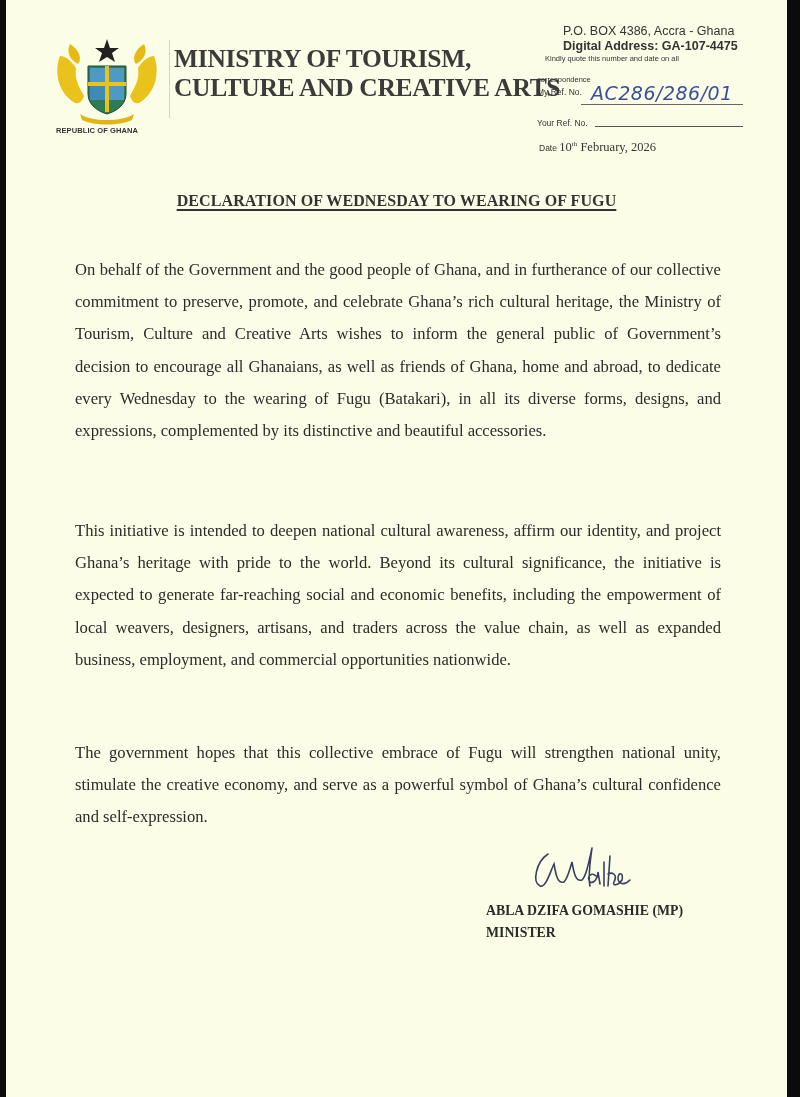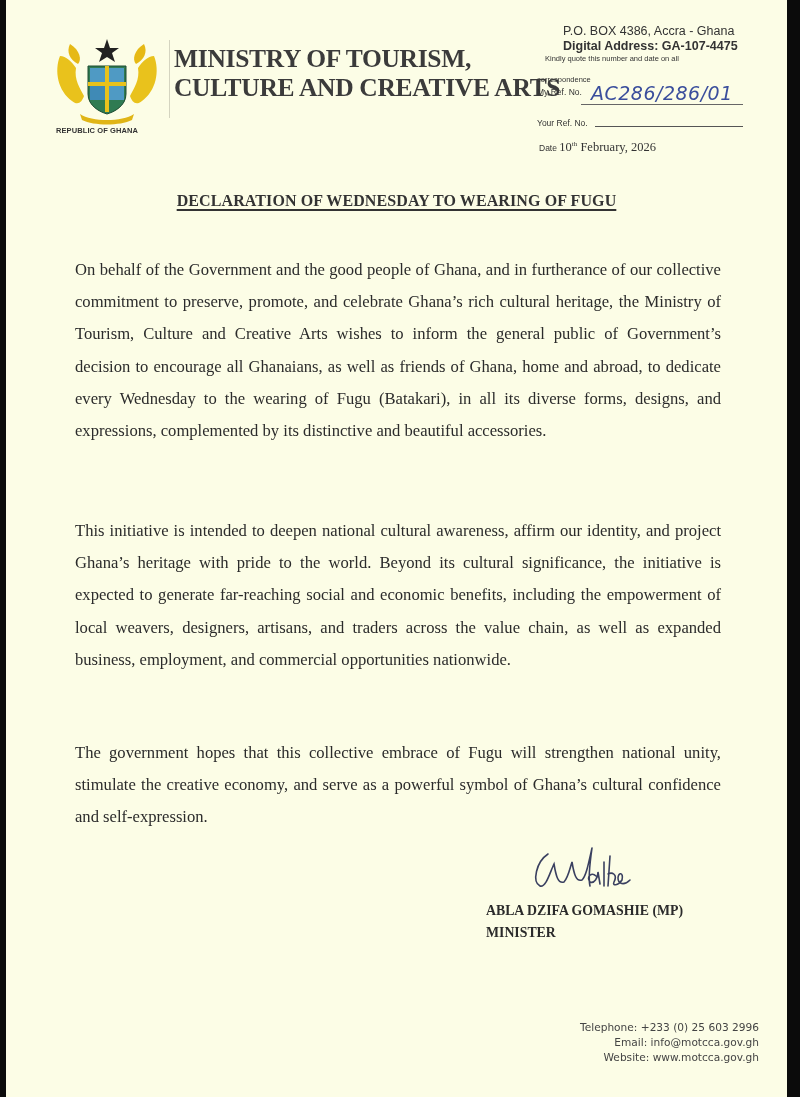--- a/index.html
+++ b/index.html
@@ -138,18 +138,13 @@
   <p class="body-text p2">This initiative is intended to deepen national cultural awareness, affirm our identity, and project Ghana’s heritage with pride to the world. Beyond its cultural significance, the initiative is expected to generate far-reaching social and economic benefits, including the empowerment of local weavers, designers, artisans, and traders across the value chain, as well as expanded business, employment, and commercial opportunities nationwide.</p>
   <p class="body-text p3">The government hopes that this collective embrace of Fugu will strengthen national unity, stimulate the creative economy, and serve as a powerful symbol of Ghana’s cultural confidence and self-expression.</p>
 
   <svg class="signature" viewBox="0 0 140 60">
     <path d="M22 12 C10 20, 6 40, 14 44 C20 46, 24 30, 28 22 C30 34, 32 42, 38 40 C42 36, 44 26, 46 20 C48 32, 50 40, 56 38 C60 34, 62 24, 66 6 M66 6 C64 20, 62 36, 64 44 M70 34 C66 30, 60 34, 64 40 C68 42, 72 36, 72 30 L74 42 M78 20 L78 44 M84 14 L82 44 M82 32 C86 30, 92 32, 88 40 C86 44, 92 44, 96 38 C98 30, 92 30, 92 36 C92 42, 98 44, 104 38" fill="none" stroke="#3a4060" stroke-width="1.6" stroke-linecap="round"></path>
   </svg>
 
   <div class="signatory">ABLA DZIFA GOMASHIE (MP)</div>
   <div class="position">MINISTER</div>
 
-  <div class="contacts">
-    <div>Telephone: +233 (0) 25 603 2996</div>
-    <div>Email: info@motcca.gov.gh</div>
-    <div>Website: www.motcca.gov.gh</div>
-  </div>
 </div>
 
 </body></html>

